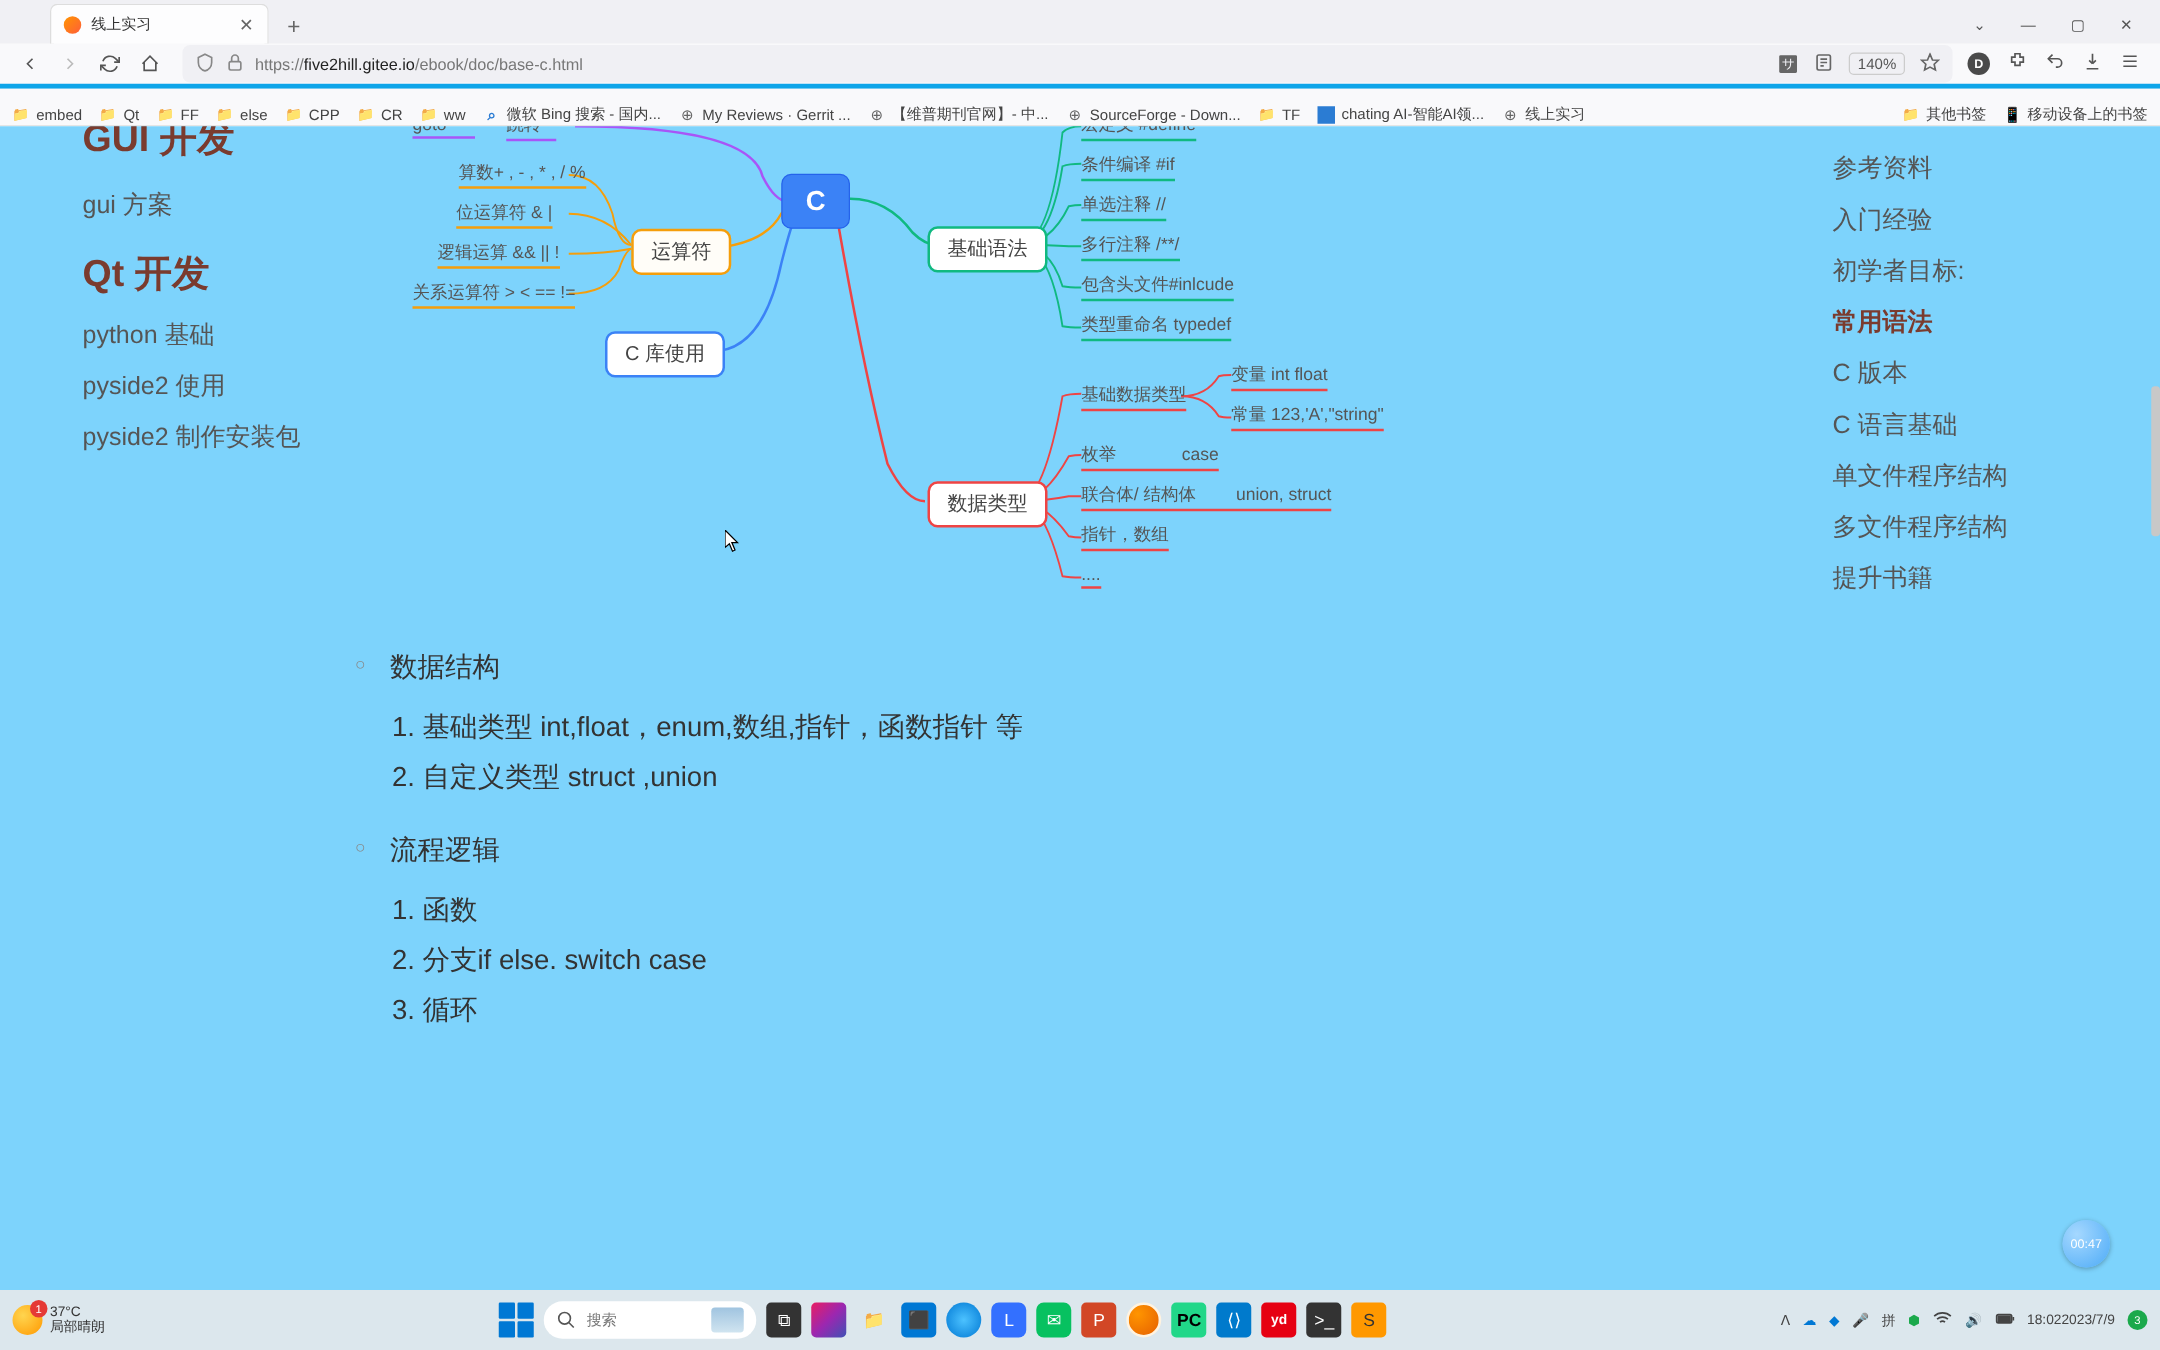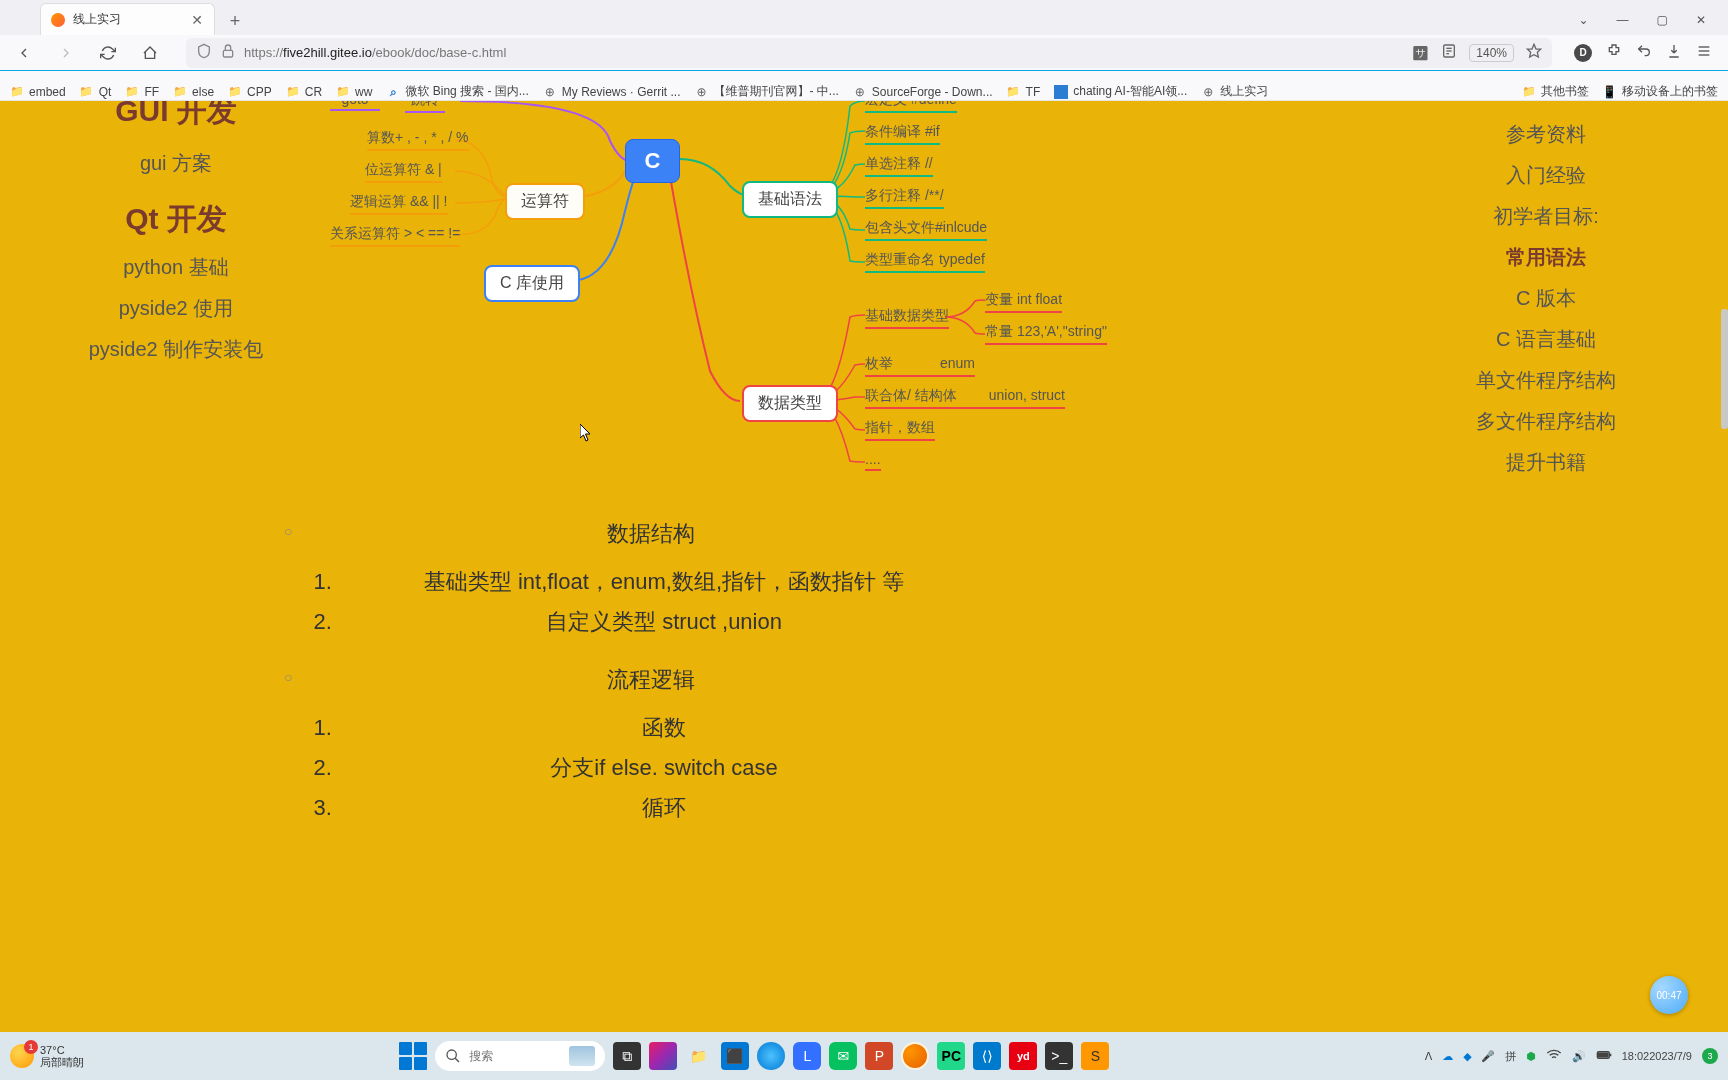--- a/index.html
+++ b/index.html
@@ -10,21 +10,21 @@
 .tab { height: 32px; width: 175px; margin-left: 40px; background: #fdfdfe; border-radius: 6px 6px 0 0; display: flex; align-items: center; padding: 0 10px; font-size: 12px; color: #333; border: 1px solid #ddd; border-bottom: none; }
 .tab .favicon { width: 14px; height: 14px; border-radius: 50%; background: linear-gradient(135deg,#ff9500,#ff5e3a); margin-right: 8px; }
 .tab .title { flex: 1; }
 .tab .close { width: 14px; height: 14px; display: flex; align-items: center; justify-content: center; color: #666; font-size: 14px; }
 .newtab { width: 28px; height: 28px; display: flex; align-items: center; justify-content: center; color: #666; font-size: 18px; margin-left: 6px; }
 .wincontrols { margin-left: auto; display: flex; align-items: center; gap: 28px; padding: 0 22px 8px 0; color: #555; }
 .wincontrols span { font-size: 12px; }
 .chev { transform: rotate(0); }
 
 
-.toolbar { height: 36px; background: #f9f9fb; display: flex; align-items: center; padding: 0 10px; gap: 14px; border-bottom: 1px solid #0ea5e9; }
+.toolbar { height: 36px; background: #f9f9fb; display: flex; align-items: center; padding: 0 10px; gap: 4px; border-bottom: 4px solid #0ea5e9; }
 .tbtn { width: 28px; height: 28px; display: flex; align-items: center; justify-content: center; color: #555; border-radius: 4px; }
 .tbtn.disabled { color: #bbb; }
 .urlbar { flex: 1; height: 30px; background: #f0f0f4; border-radius: 6px; display: flex; align-items: center; padding: 0 10px; gap: 10px; font-size: 13px; color: #666; margin: 0 8px; }
 .urlbar .lock { color: #888; width: 14px; text-align: center; }
 .urlbar .shield { color: #888; width: 14px; text-align: center; }
 .urlbar .url { flex: 1; color: #777; }
 .urlbar .url .host { color: #222; }
 .urlbar .endicons { display: flex; gap: 12px; align-items: center; }
 .zoom { font-size: 12px; border: 1px solid #ccc; border-radius: 4px; padding: 1px 6px; color: #555; }
 .rightbtns { display: flex; align-items: center; gap: 14px; padding-right: 6px; color: #555; }
@@ -33,21 +33,21 @@
 
 .bmbar { height: 30px; background: #f9f9fb; display: flex; align-items: flex-end; padding: 0 10px; gap: 14px; font-size: 12px; color: #444; border-bottom: 1px solid #e5e5e5; }
 .bm { display: flex; align-items: center; gap: 5px; white-space: nowrap; }
 .bm .fico { width: 14px; height: 14px; display: flex; align-items: center; justify-content: center; }
 .bm .folder::before { content: "📁"; font-size: 11px; }
 .bm .globe { color: #666; }
 .bm .search { color: #2b7cd3; font-weight: bold; }
 .bm-spacer { flex: 1; }
 
 
-.page { position: absolute; top: 101px; left: 0; right: 0; bottom: 48px; background: #eab308; overflow: hidden; text-align: center; }
+.page { position: absolute; top: 101px; left: 0; right: 0; bottom: 48px; background: #7dd3fc; overflow: hidden; }
 
 
 .leftnav { position: absolute; left: 66px; top: -10px; width: 220px; color: #444; }
 .leftnav .h1l { font-size: 30px; font-weight: 800; color: #7a3b2e; margin-bottom: 18px; }
 .leftnav .item { font-size: 20px; color: #555; margin: 14px 0; }
 .leftnav .h1l2 { font-size: 30px; font-weight: 800; color: #7a3b2e; margin: 22px 0 14px; }
 
 
 .righttoc { position: absolute; right: 102px; top: 6px; width: 160px; color: #444; }
 .righttoc .titem { font-size: 20px; color: #555; margin: 14px 0; }
@@ -353,21 +353,21 @@
     <div class="leaf gr" style="left:555px; top:64px;">单选注释 //</div>
     <div class="leaf gr" style="left:555px; top:96px;">多行注释 /**/</div>
     <div class="leaf gr" style="left:555px; top:128px;">包含头文件#inlcude</div>
     <div class="leaf gr" style="left:555px; top:160px;">类型重命名 typedef</div>
 
     <div class="leaf rd" style="left:555px; top:216px;">基础数据类型</div>
     <div class="leaf rd" style="left:675px; top:200px;">变量 int float</div>
     <div class="leaf rd" style="left:675px; top:232px;">常量 123,'A',"string"</div>
     <div class="leaf rd" style="left:555px; top:264px; width:110px; display:flex; justify-content:space-between;">
         <span>枚举</span>
-        <span>enum</span>
+        <span>case</span>
       </div>
     <div class="leaf rd" style="left:555px; top:296px; width:200px; display:flex; justify-content:space-between;">
         <span>联合体/ 结构体</span>
         <span>union,  struct</span>
       </div>
     <div class="leaf rd" style="left:555px; top:328px;">指针，数组</div>
     <div class="leaf rd" style="left:555px; top:360px;">....</div>
   </div>
 
   <div class="article">

